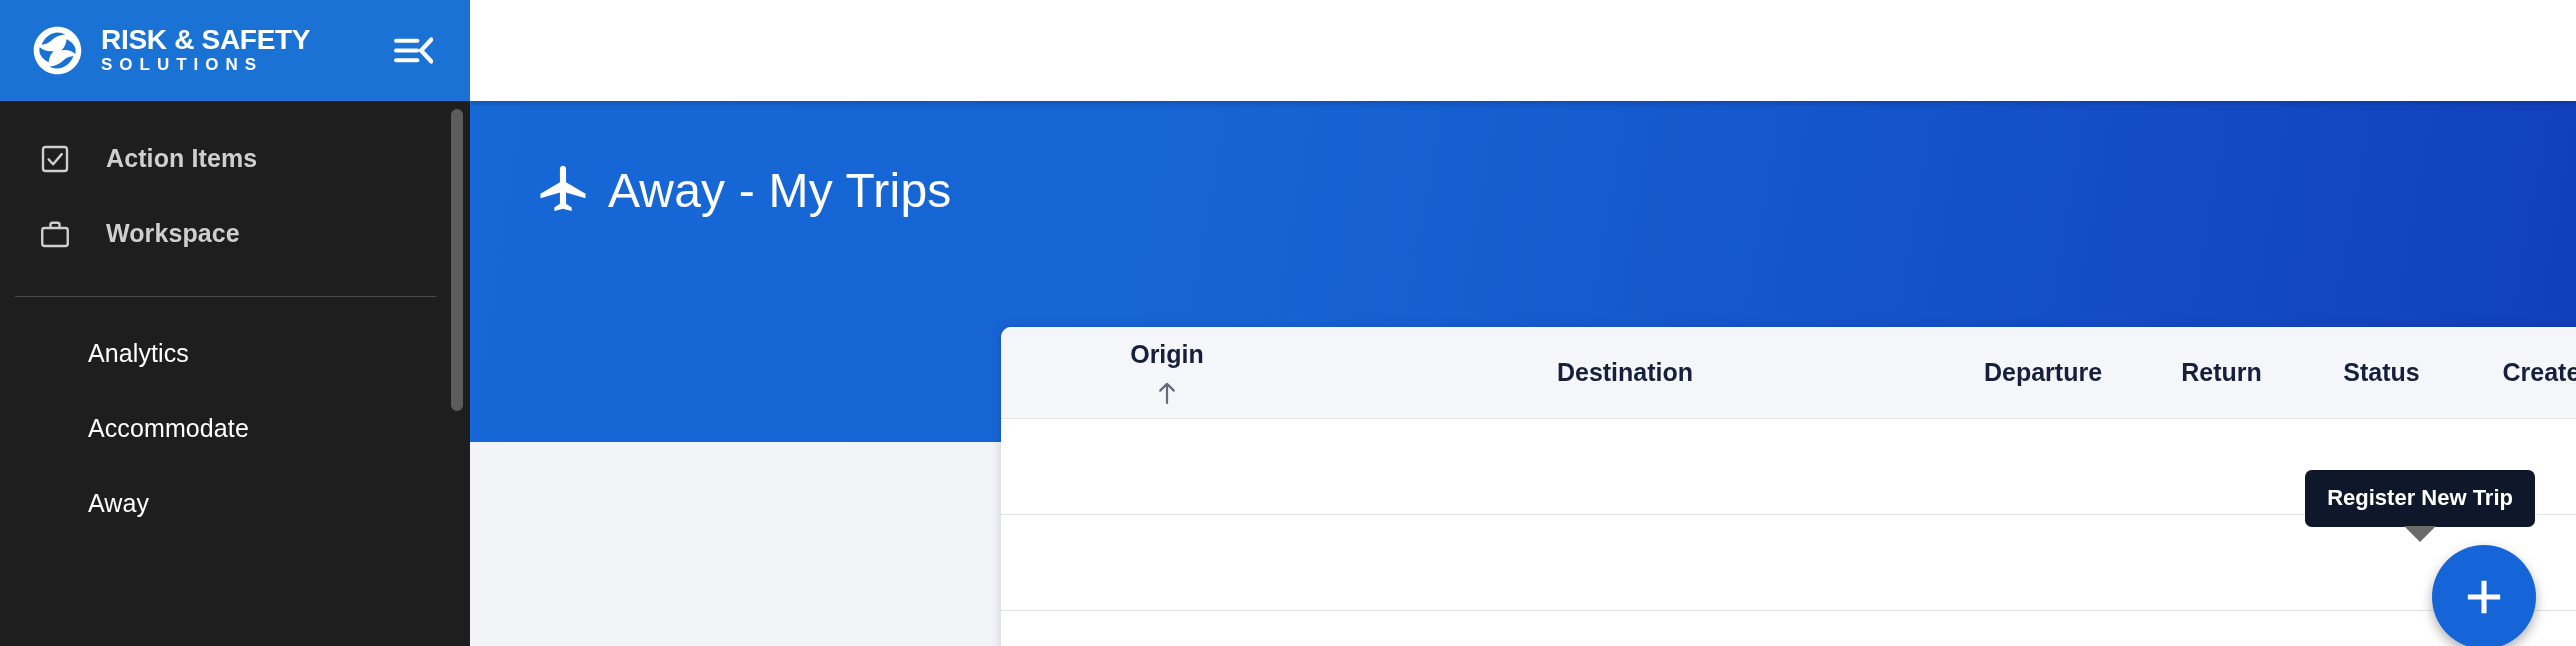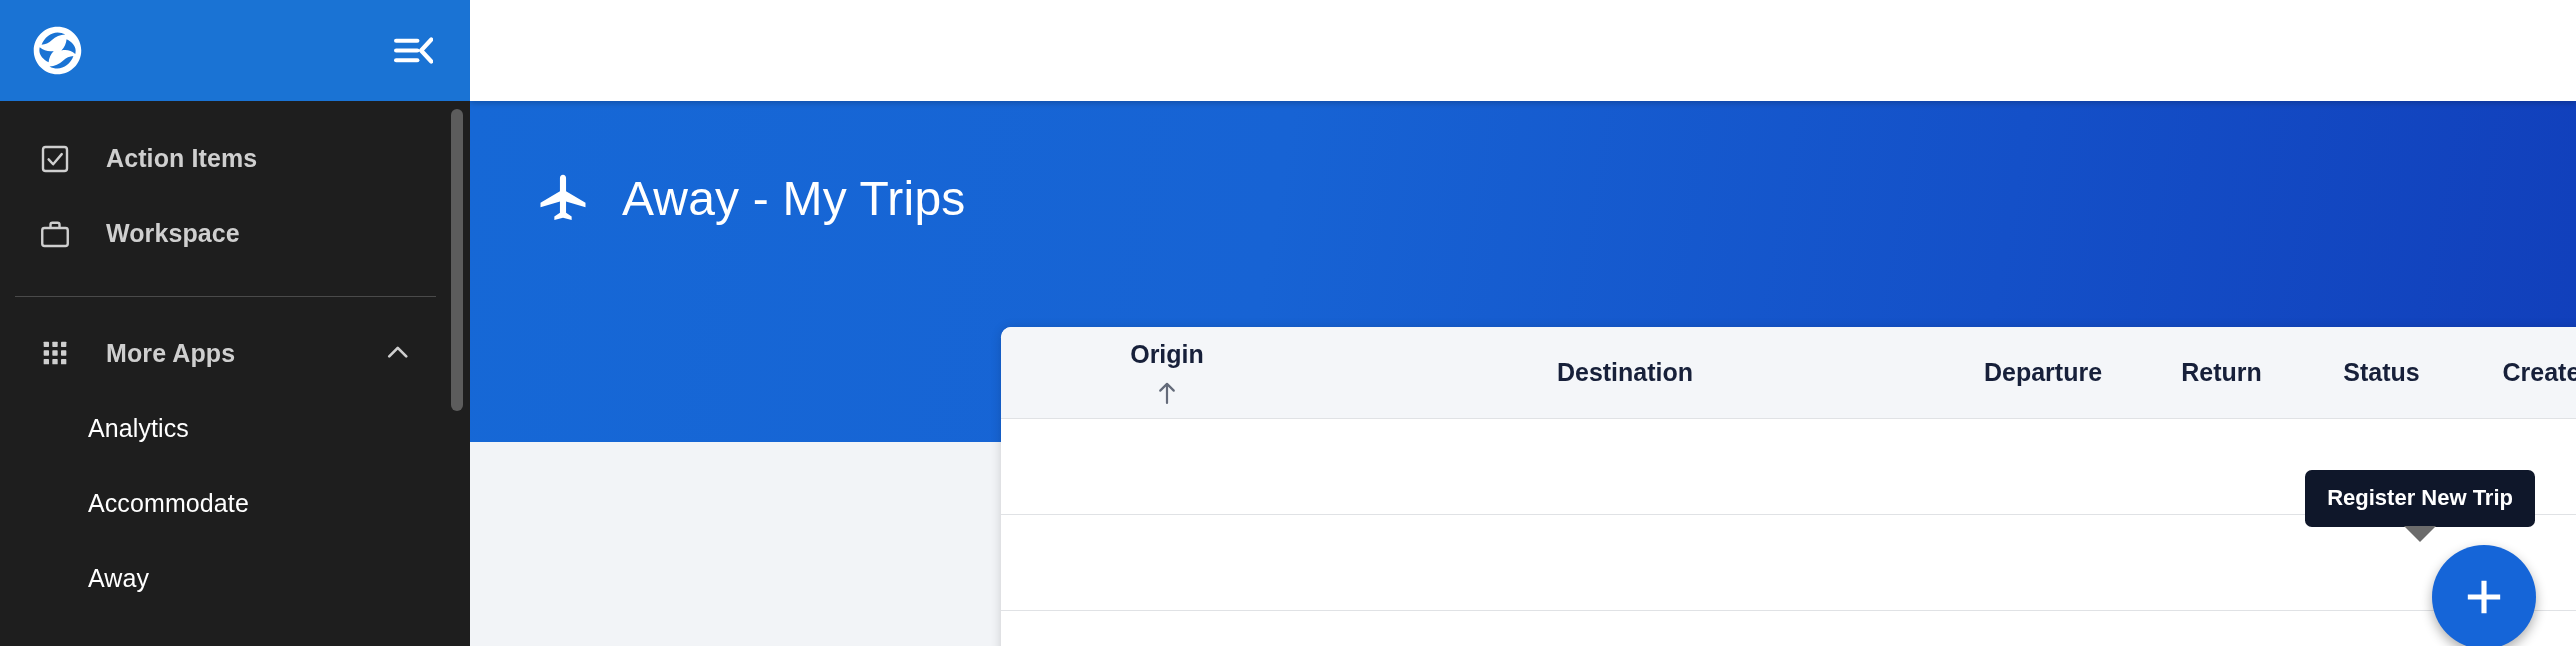--- a/index.html
+++ b/index.html
@@ -113,22 +113,22 @@
     box-shadow:0 1.7px 6px rgba(0,0,0,0.22);
     z-index:12;
   }
   #page-header {
     position:absolute; left:0; top:101px;
     width:2106px; height:341px;
     background:linear-gradient(100deg,#1668d6 0%,#1763d4 38%,#1450c8 72%,#113fbb 100%);
     z-index:5;
   }
   #header-title-row {
-    position:absolute; left:65px; top:70px;
-    display:flex; align-items:flex-start; gap:31px;
+    position:absolute; left:65px; top:61px;
+    display:flex; align-items:center; gap:17px;
   }
   #plane-icon { width:56px; height:56px; flex:none; }
   #page-title {
     color:#ffffff; font-size:48px; font-weight:normal;
     letter-spacing:0.2px; white-space:nowrap;
   }
 
   
   #table-card {
     position:absolute; left:531px; top:327px;
@@ -201,20 +201,24 @@
   <aside id="sidebar">
 
     <div id="brand-bar">
       <div class="logo-wrap">
         <span class="logo-mark">
           <svg viewBox="0 0 62 62" width="53" height="53">
             <circle cx="31" cy="31" r="29" fill="none" stroke="#ffffff" stroke-width="0"></circle>
             <path fill="#ffffff" d="M31 3.2C15.6 3.2 3.2 15.6 3.2 31S15.6 58.8 31 58.8 58.8 46.4 58.8 31 46.4 3.2 31 3.2zm0 6.6c3.3 0 6.4.9 9.1 2.4-5.9.3-11.5 2.5-15.6 6.6-3.5 3.5-7.9 5.3-12.1 5.6 2.9-8.5 11-14.6 18.6-14.6zM9.8 31c0-1.3.1-2.6.4-3.8 4.5 3.8 10.5 5.4 16.4 4.4-3.6 3.6-5.6 8.3-6 13.2-6.4-3.2-10.8-8.2-10.8-13.8zm21.2 21.2c-3.4 0-6.6-.9-9.3-2.5 5.9-.3 11.6-2.6 15.7-6.7 3.5-3.5 7.9-5.3 12.2-5.5-2.9 8.5-11 14.7-18.6 14.7zm4.6-21.1c3.6-3.6 5.6-8.3 6-13.2 6.4 3.1 10.6 8.1 10.6 13.1 0 1.4-.1 2.7-.4 4-4.5-3.8-10.4-5.4-16.2-3.9z"></path>
           </svg>
         </span>
+        <span class="logo-text">
+          <span class="logo-line1">RISK &amp; SAFETY</span>
+          <span class="logo-line2">SOLUTIONS</span>
+        </span>
       </div>
       <div id="collapse-btn">
         <svg viewBox="0 0 46 34" width="39" height="29">
           <rect x="0" y="3" width="30" height="5" rx="2.5" fill="#ffffff"></rect>
           <rect x="0" y="14.5" width="30" height="5" rx="2.5" fill="#ffffff"></rect>
           <rect x="0" y="26" width="30" height="5" rx="2.5" fill="#ffffff"></rect>
           <path d="M44 4 L32 17 L44 30" fill="none" stroke="#ffffff" stroke-width="5" stroke-linecap="round" stroke-linejoin="round"></path>
         </svg>
       </div>
     </div>
@@ -237,43 +241,20 @@
           <svg viewBox="0 0 48 48" width="36" height="36">
             <rect x="7" y="16" width="34" height="24" rx="3" fill="none" stroke="#cfcfcf" stroke-width="3.2"></rect>
             <path d="M18 16 V11.5 a2.5 2.5 0 0 1 2.5 -2.5 h7 a2.5 2.5 0 0 1 2.5 2.5 V16" fill="none" stroke="#cfcfcf" stroke-width="3.2" stroke-linejoin="round"></path>
           </svg>
         </span>
         <span class="nav-label">Workspace</span>
       </div>
 
       <div class="nav-divider"></div>
 
-      <div class="nav-group">
-        <span class="nav-icon">
-          <svg viewBox="0 0 48 48" width="32" height="32">
-            <g fill="#cfcfcf">
-              <rect x="7" y="7" width="8" height="8" rx="1"></rect>
-              <rect x="20" y="7" width="8" height="8" rx="1"></rect>
-              <rect x="33" y="7" width="8" height="8" rx="1"></rect>
-              <rect x="7" y="20" width="8" height="8" rx="1"></rect>
-              <rect x="20" y="20" width="8" height="8" rx="1"></rect>
-              <rect x="33" y="20" width="8" height="8" rx="1"></rect>
-              <rect x="7" y="33" width="8" height="8" rx="1"></rect>
-              <rect x="20" y="33" width="8" height="8" rx="1"></rect>
-              <rect x="33" y="33" width="8" height="8" rx="1"></rect>
-            </g>
-          </svg>
-        </span>
-        <span class="nav-label">More Apps</span>
-        <span class="chev">
-          <svg viewBox="0 0 30 30" width="25.5" height="25.5">
-            <path d="M5 19 L15 9 L25 19" fill="none" stroke="#cfcfcf" stroke-width="3.2" stroke-linecap="round" stroke-linejoin="round"></path>
-          </svg>
-        </span>
-      </div>
 
       <div class="subnav-item">
         <span class="subnav-label">Analytics</span>
       </div>
       <div class="subnav-item">
         <span class="subnav-label">Accommodate</span>
       </div>
       <div class="subnav-item">
         <span class="subnav-label">Away</span>
       </div>

